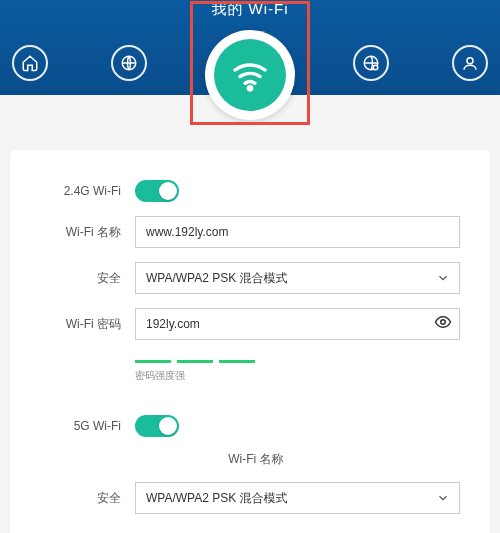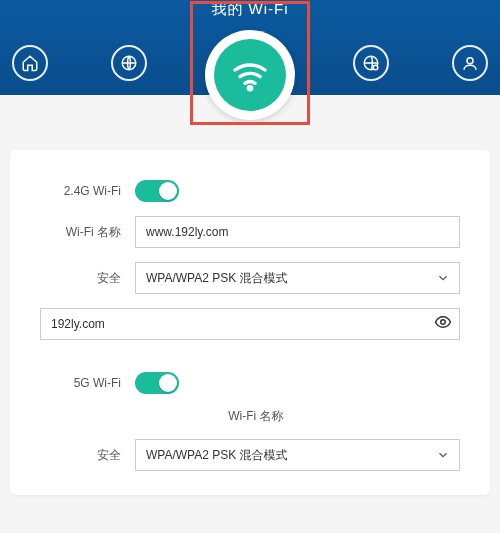--- a/index.html
+++ b/index.html
@@ -236,31 +236,43 @@
       <div class="select">
         <span>WPA/WPA2 PSK 混合模式</span>
       </div>
       <svg class="chev" width="14" height="14" viewBox="0 0 24 24" fill="none" stroke="#555" stroke-width="2">
           <path d="M6 9l6 6 6-6"></path>
         </svg>
     </div>
   </div>
 
   <div class="row">
+    <div class="label">Wi-Fi 密码</div>
     <div class="field">
       <input class="input" style="padding-right: 36px;" value="192ly.com">
       <span class="eye">
         <svg width="18" height="18" viewBox="0 0 24 24" fill="none" stroke="#333" stroke-width="2">
             <circle cx="12" cy="12" r="3"></circle>
             <path d="M2 12s3.5-7 10-7 10 7 10 7-3.5 7-10 7-10-7-10-7z"></path>
           </svg>
       </span>
     </div>
   </div>
 
+  <div class="row">
+    <div class="label"></div>
+    <div class="field">
+      <div class="strength-bars">
+          <span></span>
+          <span></span>
+          <span></span>
+        </div>
+      <div class="strength-text">密码强度强</div>
+    </div>
+  </div>
 
   <div class="section-gap"></div>
 
   <div class="row">
     <div class="label">5G Wi-Fi</div>
     <div class="field">
         <div class="toggle"></div>
       </div>
   </div>
 

